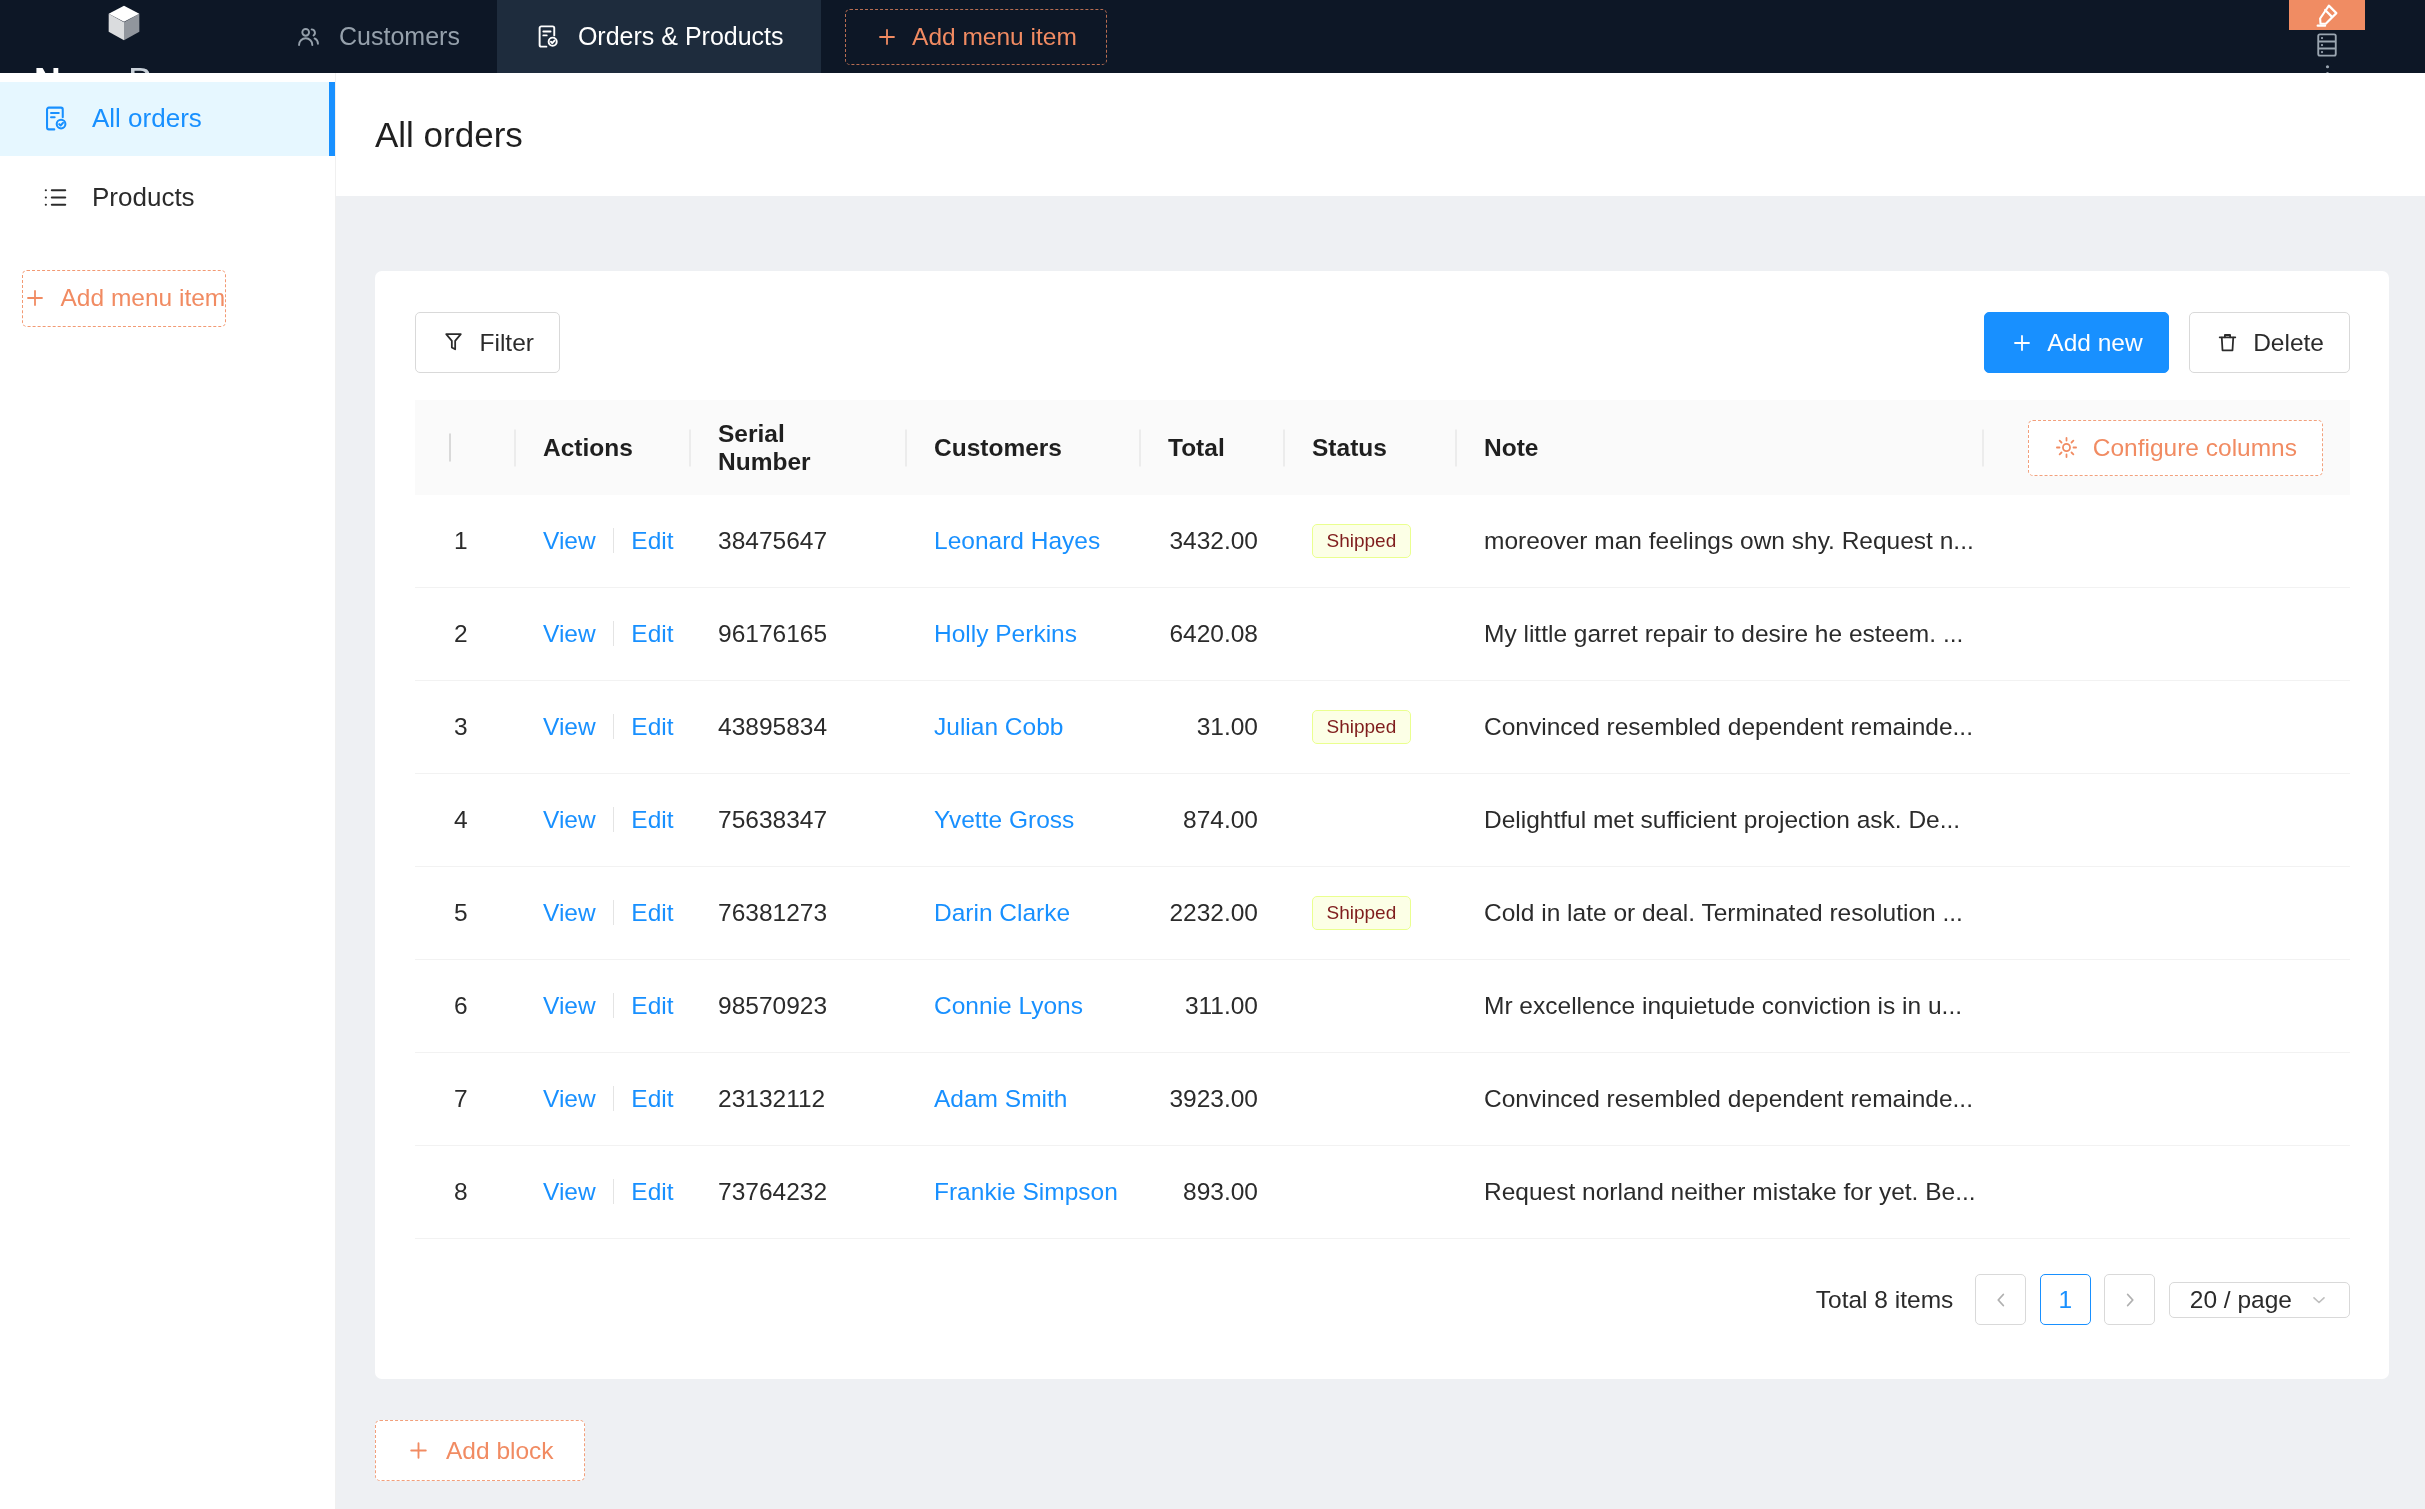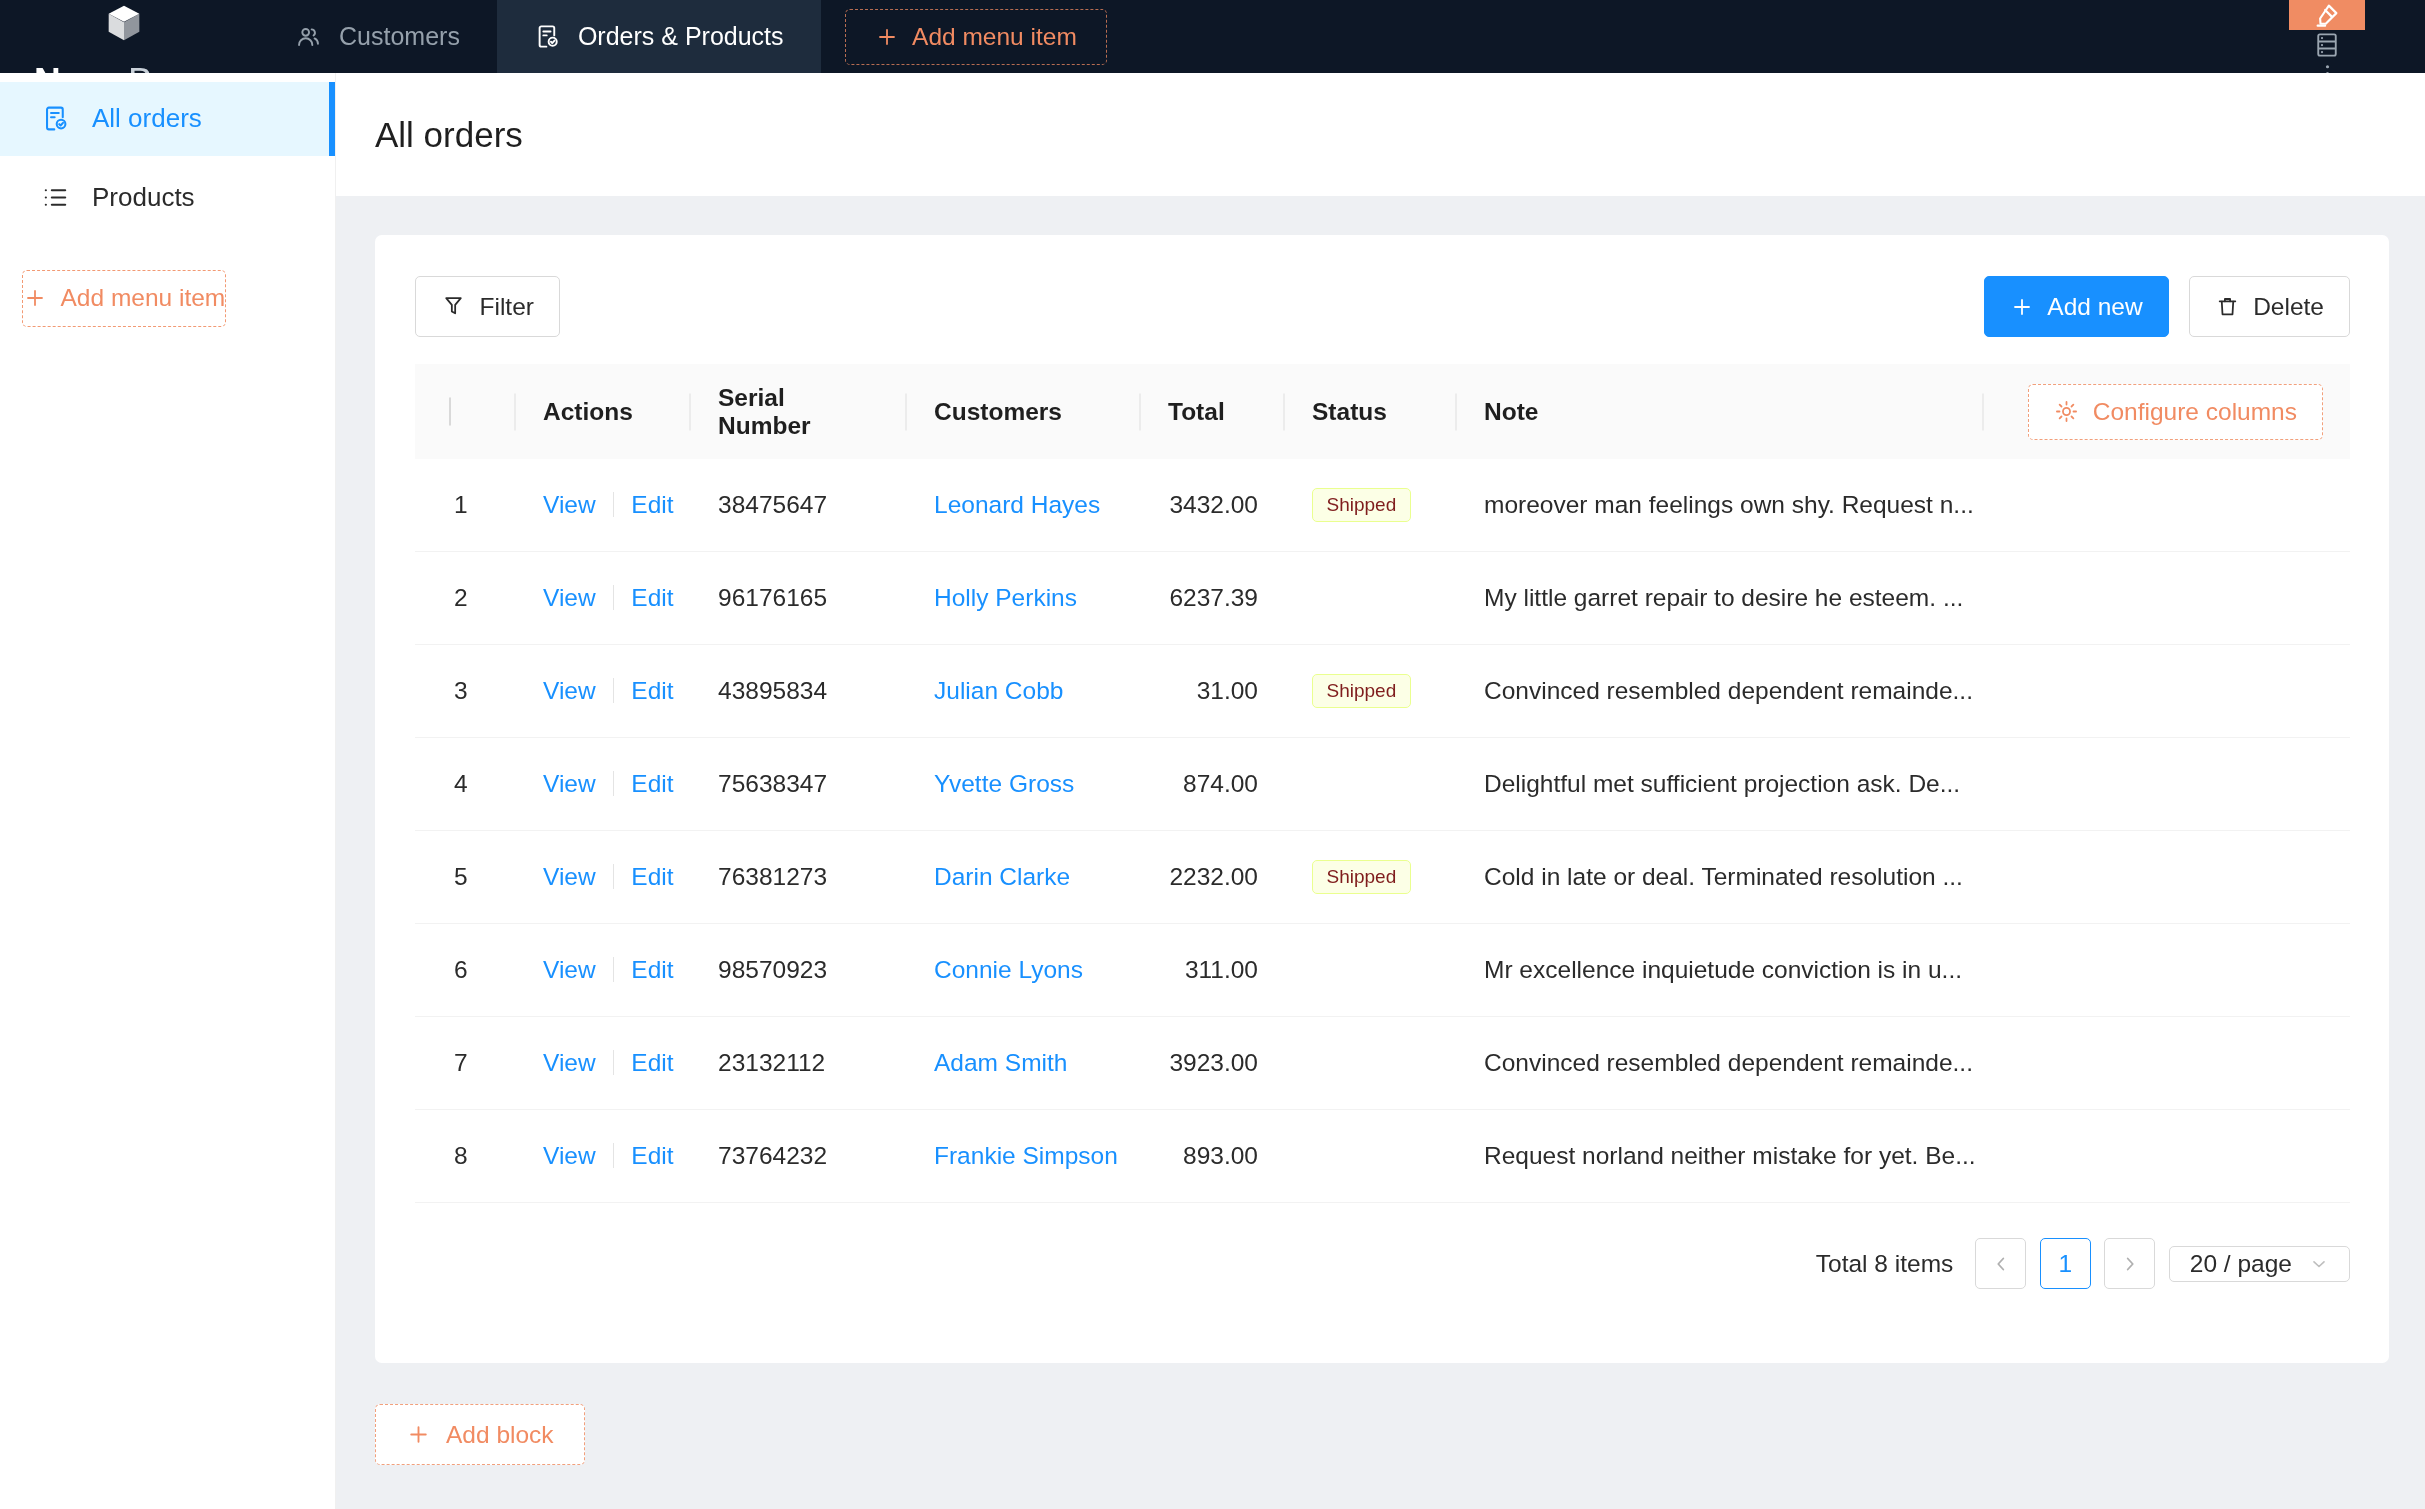--- a/index.html
+++ b/index.html
@@ -35,21 +35,21 @@
   .side-add { margin:35px 22px 0; height:57px; border:1.7px dashed #f29a74; border-radius:5px;
     color:#f18b62; background:#fff; font-size:24.5px; display:flex; align-items:center;
     justify-content:center; gap:13.5px; cursor:pointer; }
 
   .main { flex:1; display:flex; flex-direction:column; background:#eef0f3; min-width:0; }
   .page-header { background:#fff; height:123px; display:flex; align-items:center;
     padding-left:39px; font-size:35px; font-weight:500; color:#1f1f1f; }
   .content { flex:1; padding:39px 37px 0 39px; }
 
   
-  .card { background:#fff; border-radius:6.8px; padding:41px 39px 74px 40px; }
+  .card { background:#fff; border-radius:6.8px; padding:41px 39px 54px 40px;margin-top:36px; }
   .card-toolbar { display:flex; justify-content:space-between; align-items:center; }
   .toolbar-right { display:flex; gap:20px; }
   .btn { height:61px; display:inline-flex; align-items:center; gap:13.5px; padding:0 25px;
     border-radius:5px; font-size:24.5px; border:1.7px solid #d9d9d9; background:#fff;
     color:#2b2b2b; cursor:pointer; white-space:nowrap; }
   .btn-primary { background:#1890ff; border-color:#1890ff; color:#fff; }
   .btn-dashed { border:1.7px dashed #f2a07c; color:#f18b62; }
 
   .table { margin-top:27px; --cols:101px 175px 216px 234px 144px 172px 527px 1fr; }
   .t-head { display:grid; grid-template-columns:var(--cols); background:#fafafa;
@@ -283,21 +283,21 @@
     <div class="cell">moreover man feelings own shy. Request n...</div>
     <div class="cell"></div>
   </div>
   <div class="t-row">
     <div class="cell c-idx">2</div>
     <div class="cell">
       <a class="link">View</a><span class="vdiv"></span><a class="link">Edit</a>
     </div>
     <div class="cell">96176165</div>
     <div class="cell"><a class="link">Holly Perkins</a></div>
-    <div class="cell c-total">6237.39</div>
+    <div class="cell c-total">6420.08</div>
     <div class="cell"></div>
     <div class="cell">My little garret repair to desire he esteem. ...</div>
     <div class="cell"></div>
   </div>
   <div class="t-row">
     <div class="cell c-idx">3</div>
     <div class="cell">
       <a class="link">View</a><span class="vdiv"></span><a class="link">Edit</a>
     </div>
     <div class="cell">43895834</div>

